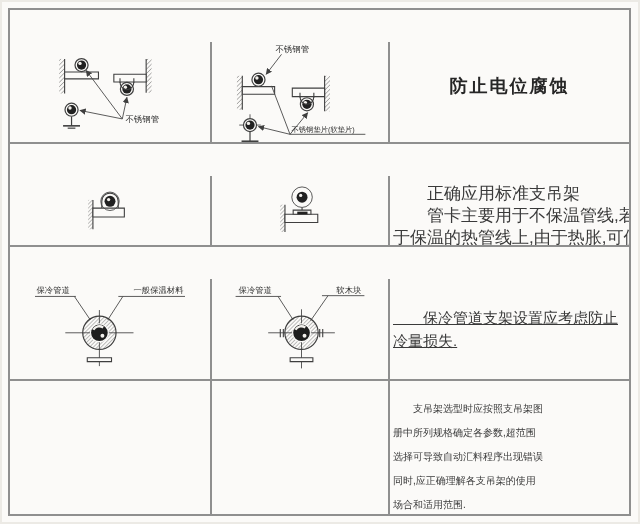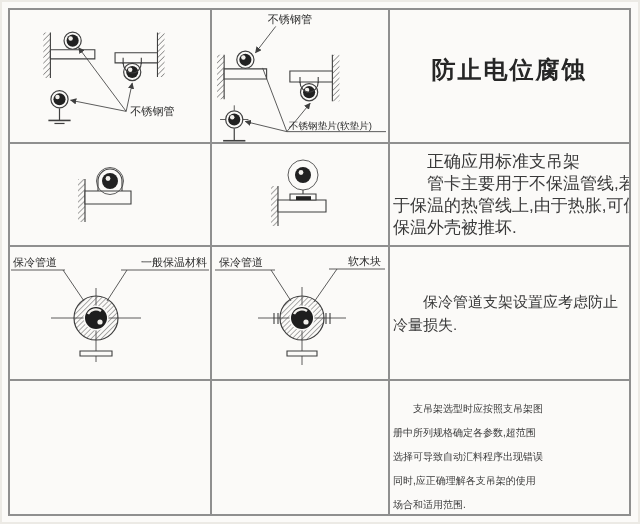--- a/index.html
+++ b/index.html
@@ -4,34 +4,34 @@
 <style>
   html,body{margin:0;padding:0;background:#f4f3ef;}
   .sheet{position:relative;width:640px;height:524px;background:#fbfaf8;
          font-family:"Liberation Sans","DejaVu Sans",sans-serif;color:#3d3d3d;
          box-shadow:inset 0 0 0 2px #eceae5;overflow:hidden;}
   .grid{position:absolute;left:8px;top:8px;width:623px;height:508px;
         display:grid;grid-template-columns:202px 178px 1fr;
         grid-template-rows:134px 103px 134px 1fr;
         border:2px solid #8f8f8f;box-sizing:border-box;background:#fbfaf8;}
   .cell{position:relative;box-sizing:border-box;overflow:hidden;}
-  .cb{border-bottom:2px solid #8f8f8f;}
+  .cb{border-bottom:2px solid #8f8f8f;margin-top:32px;}
   .cr{border-right:2px solid #8f8f8f;}
   .cell svg{display:block;width:100%;height:100%;}
   svg line,svg path,svg rect,svg circle{vector-effect:non-scaling-stroke;}
   .lnk{stroke:#3f3f3f;stroke-width:1.1;fill:none;}
   .thin{stroke:#4a4a4a;stroke-width:.9;fill:none;}
   .fillbg{fill:#fbfaf8;}
   svg text{fill:#2e2e2e;font-family:"Liberation Sans","DejaVu Sans",sans-serif;}
   .bigtitle{display:flex;align-items:center;justify-content:center;height:100%;
-        font-size:24px;font-weight:bold;letter-spacing:2px;color:#262626;
+        font-size:18px;font-weight:bold;letter-spacing:2px;color:#262626;
         transform:translateY(-6px);}
   .note{font-size:17px;line-height:22px;white-space:pre;padding:7px 2px 0 3px;color:#3a3a3a;}
   .note-mid{display:flex;align-items:center;height:100%;padding:0 2px 0 3px;
-        font-size:15px;line-height:23px;white-space:pre;color:#3a3a3a;box-sizing:border-box;}
+        font-size:15px;line-height:23px;white-space:pre;color:#3a3a3a;box-sizing:border-box;text-decoration:underline;}
   .note-b{font-size:10px;line-height:24px;white-space:pre;padding:16px 2px 0 3px;color:#3a3a3a;}
 </style>
 </head>
 <body>
 
 <svg width="0" height="0" style="position:absolute" aria-hidden="true">
   <defs>
     <pattern id="hw" patternUnits="userSpaceOnUse" width="4" height="4" patternTransform="rotate(45)">
       <line x1="0" y1="0" x2="0" y2="4" stroke="#4a4a4a" stroke-width="1"></line>
     </pattern>

